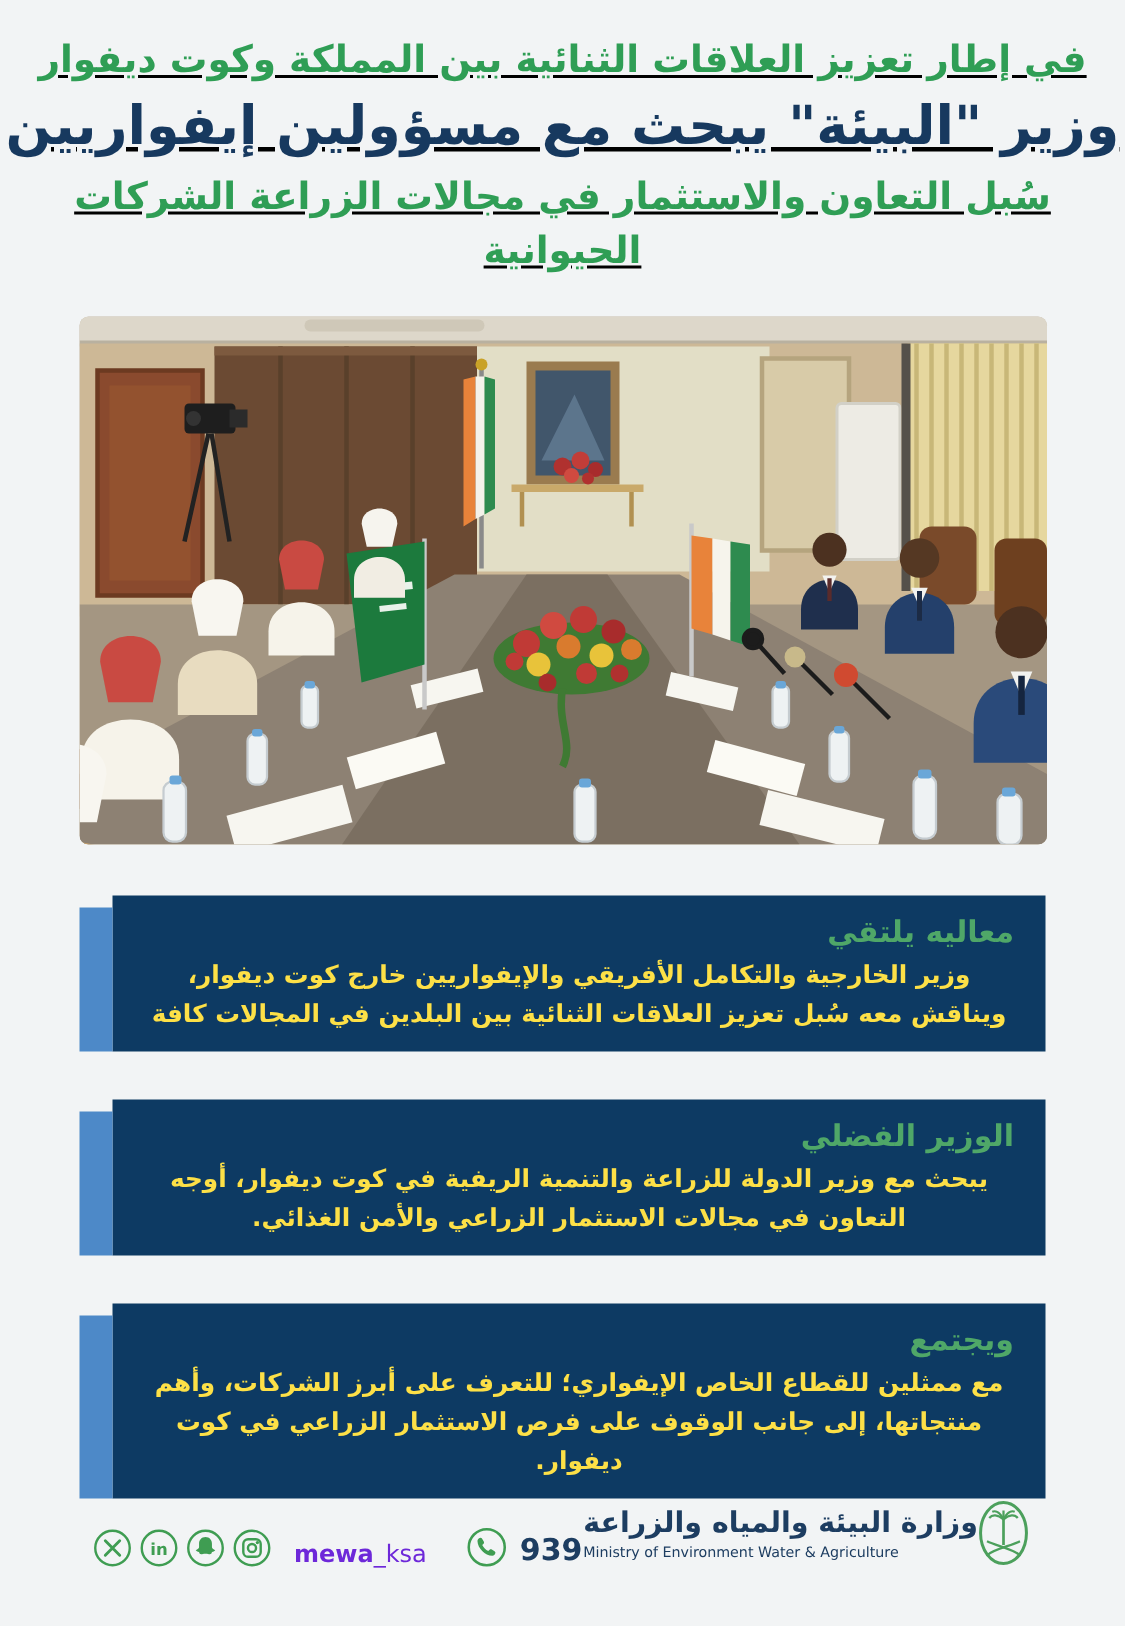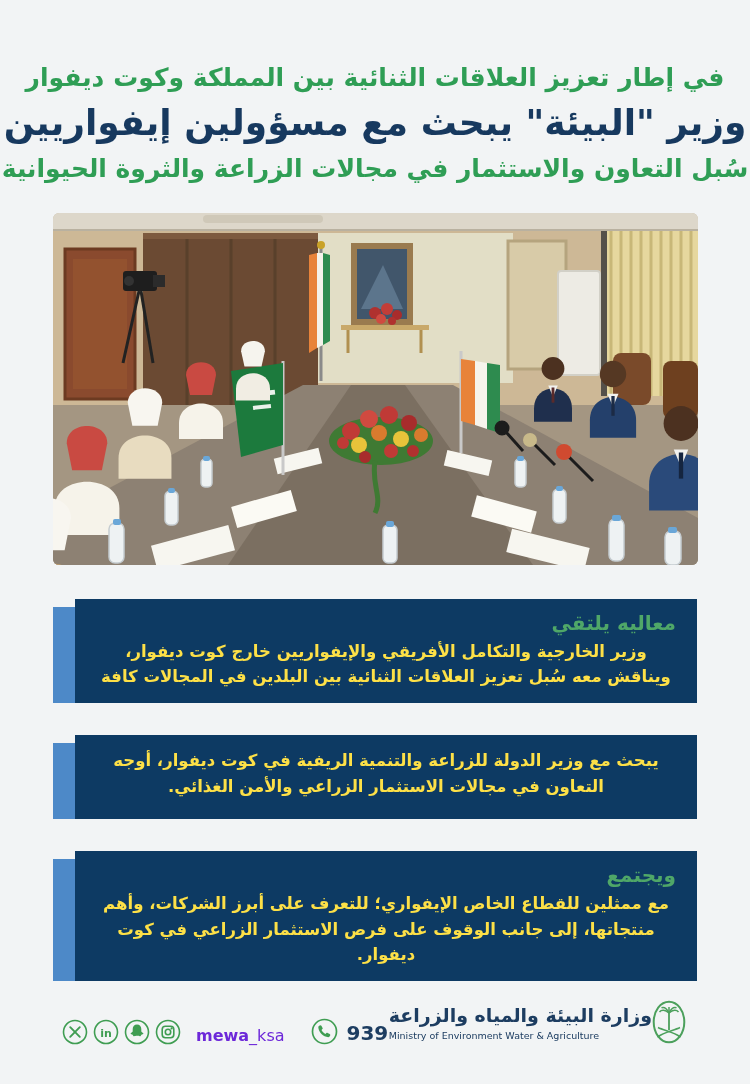--- a/index.html
+++ b/index.html
@@ -2,21 +2,21 @@
 <html lang="ar"><head>
 <meta charset="utf-8">
 <style>
   * { margin:0; padding:0; box-sizing:border-box; }
   body { font-family:"DejaVu Sans", sans-serif; }
   .page {
     position:relative; width:750px; height:1084px;
     background:#f2f4f5; overflow:hidden; margin:0 auto;
   }
   
-  .header { padding-top:60px; text-align:center; direction:rtl; }
+  .header { padding-top:22px; text-align:center; direction:rtl;text-decoration:underline; }
   .header .line1, .header .line3 {
     font-size:25px; font-weight:bold; color:#2f9e55; line-height:1.45;
   }
   .header .line2 {
     font-size:36px; font-weight:bold; color:#17395f; line-height:1.4; margin:2px 0;
   }
   
   .photo-wrap {
     width:645px; height:352px; margin:26px auto 0; border-radius:6px;
     overflow:hidden; background:#c8bda9;
@@ -56,21 +56,21 @@
   .emblem { width:34px; height:44px; }
 </style>
 </head>
 <body>
 
 <div class="page">
 
   <div class="header">
     <div class="line1">في إطار تعزيز العلاقات الثنائية بين المملكة وكوت ديفوار</div>
     <div class="line2">وزير "البيئة" يبحث مع مسؤولين إيفواريين</div>
-    <div class="line3">سُبل التعاون والاستثمار في مجالات الزراعة والثروة الحيوانية</div>
+    <div class="line3">سُبل التعاون والاستثمار في مجالات الزراعة الشركات الحيوانية</div>
   </div>
 
   <div class="photo-wrap">
     <svg viewBox="0 0 645 352" preserveAspectRatio="none">
 
       <rect x="0" y="0" width="645" height="18" fill="#ddd7ca"></rect>
       <rect x="150" y="2" width="120" height="8" rx="4" fill="#cfc8b8"></rect>
       <rect x="0" y="16" width="645" height="4" fill="#b9b1a0"></rect>
 
       <rect x="0" y="18" width="645" height="182" fill="#cdb896"></rect>
@@ -268,20 +268,21 @@
     <div class="section">
       <div class="strip"></div>
       <div class="box">
         <div class="title">معاليه يلتقي</div>
         <div class="body">وزير الخارجية والتكامل الأفريقي والإيفواريين خارج كوت ديفوار، ويناقش معه سُبل تعزيز العلاقات الثنائية بين البلدين في المجالات كافة</div>
       </div>
     </div>
     <div class="section">
       <div class="strip"></div>
       <div class="box">
+        <div class="title">الوزير الفضلي</div>
         <div class="body">يبحث مع وزير الدولة للزراعة والتنمية الريفية في كوت ديفوار، أوجه التعاون في مجالات الاستثمار الزراعي والأمن الغذائي.</div>
       </div>
     </div>
     <div class="section">
       <div class="strip"></div>
       <div class="box">
         <div class="title">ويجتمع</div>
         <div class="body">مع ممثلين للقطاع الخاص الإيفواري؛ للتعرف على أبرز الشركات، وأهم منتجاتها، إلى جانب الوقوف على فرص الاستثمار الزراعي في كوت ديفوار.</div>
       </div>
     </div>

